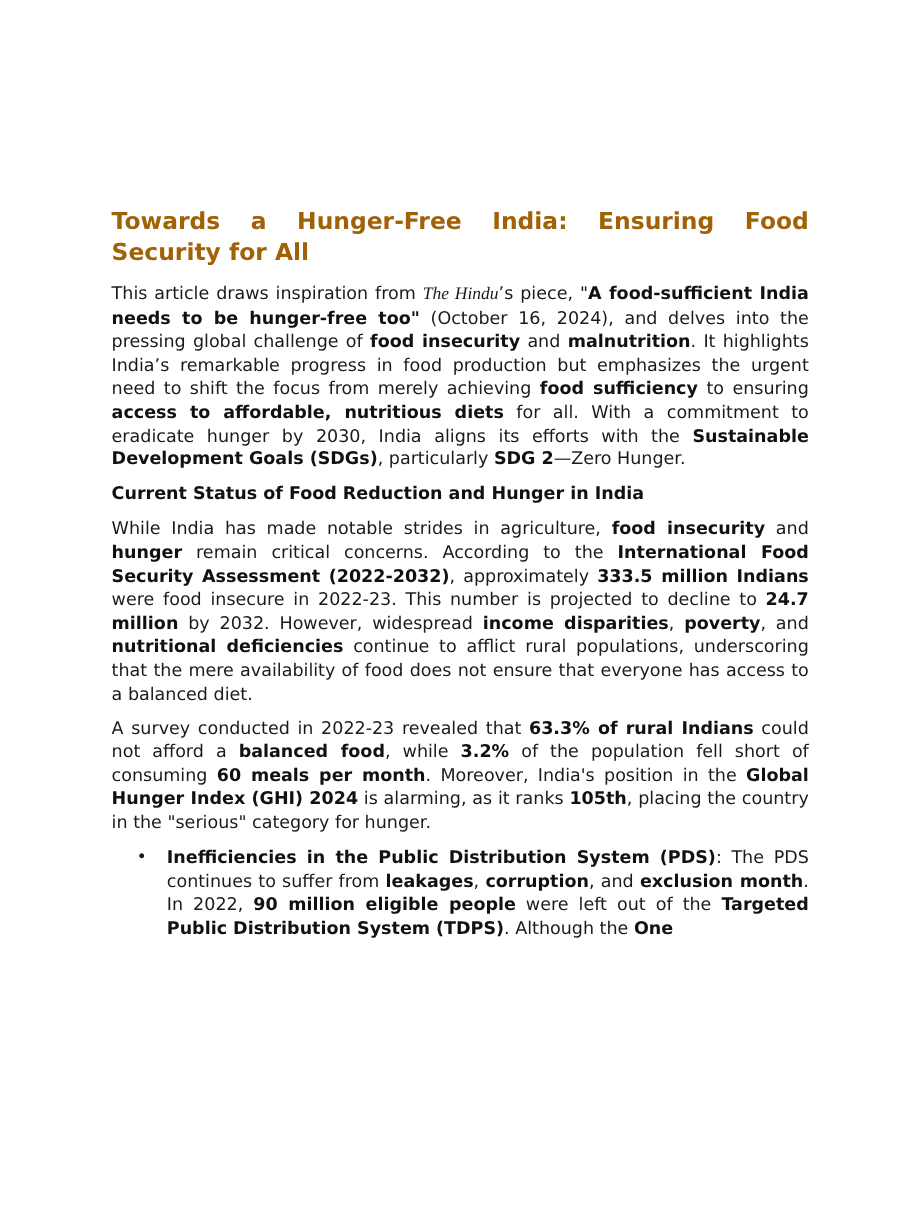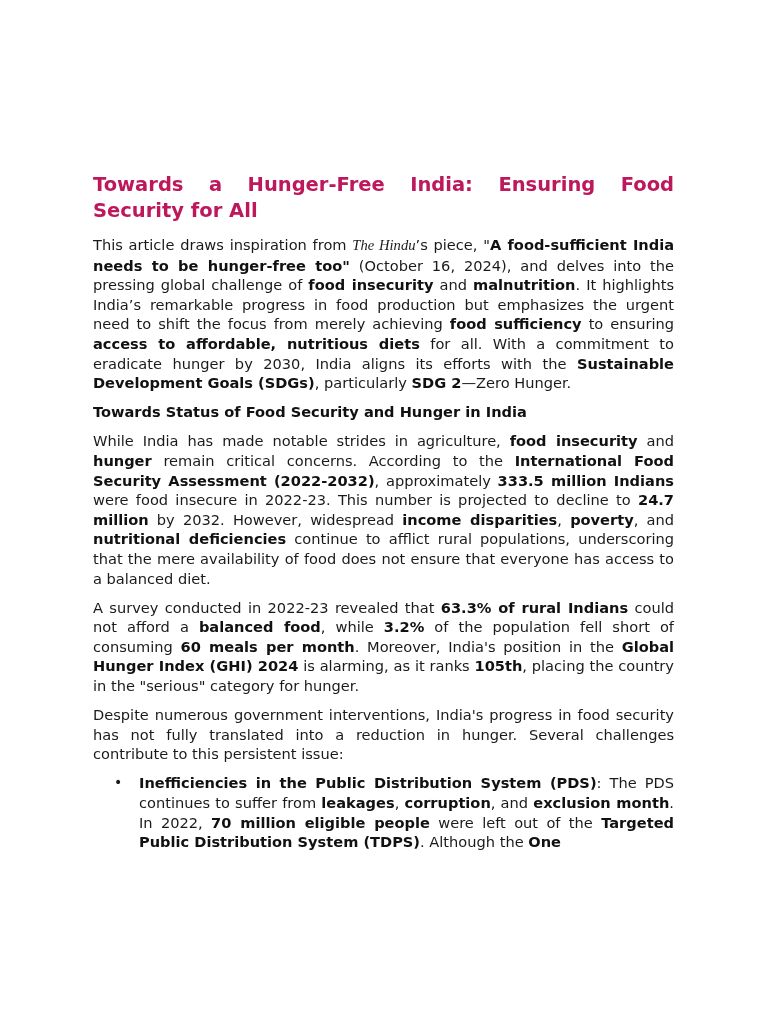--- a/index.html
+++ b/index.html
@@ -22,21 +22,21 @@
       width: 581px;
     }
     .title {
       font-family: "DejaVu Sans", sans-serif;
       font-weight: bold;
       font-size: 19.5px;
       line-height: 26px;
       text-align: justify;
       text-align-last: left;
       margin: 0 0 11px 0;
-      color: #be185d;
+      color: #a16207;
     }
     .para {
       font-size: 14.6px;
       line-height: 19.6px;
       text-align: justify;
       margin: 0 0 9.5px 0;
       color: #1a1a1a;
     }
     .heading {
       font-size: 14.6px;
@@ -68,21 +68,20 @@
       font-size: 14px;
     }
   </style>
 </head>
 <body>
 
 <div class="page">
   <h1 class="title">Towards a Hunger-Free India: Ensuring Food Security for All</h1>
   <div id="sections">
       <p class="para">This article draws inspiration from <i>The Hindu</i>’s piece, "<b>A food-sufficient India needs to be hunger-free too"</b> (October 16, 2024), and delves into the pressing global challenge of <b>food insecurity</b> and <b>malnutrition</b>. It highlights India’s remarkable progress in food production but emphasizes the urgent need to shift the focus from merely achieving <b>food sufficiency</b> to ensuring <b>access to affordable, nutritious diets</b> for all. With a commitment to eradicate hunger by 2030, India aligns its efforts with the <b>Sustainable Development Goals (SDGs)</b>, particularly <b>SDG 2</b>—Zero Hunger.</p>
-      <h2 class="heading">Towards Status of Food Security and Hunger in India</h2>
+      <h2 class="heading">Current Status of Food Reduction and Hunger in India</h2>
       <p class="para">While India has made notable strides in agriculture, <b>food insecurity</b> and <b>hunger</b> remain critical concerns. According to the <b>International Food Security Assessment (2022-2032)</b>, approximately <b>333.5 million Indians</b> were food insecure in 2022-23. This number is projected to decline to <b>24.7 million</b> by 2032. However, widespread <b>income disparities</b>, <b>poverty</b>, and <b>nutritional deficiencies</b> continue to afflict rural populations, underscoring that the mere availability of food does not ensure that everyone has access to a balanced diet.</p>
       <p class="para">A survey conducted in 2022-23 revealed that <b>63.3% of rural Indians</b> could not afford a <b>balanced food</b>, while <b>3.2%</b> of the population fell short of consuming <b>60 meals per month</b>. Moreover, India's position in the <b>Global Hunger Index (GHI) 2024</b> is alarming, as it ranks <b>105th</b>, placing the country in the "serious" category for hunger.</p>
-      <p class="para">Despite numerous government interventions, India's progress in food security has not fully translated into a reduction in hunger. Several challenges contribute to this persistent issue:</p>
       <ul class="list">
-        <li class="list-item"><span class="bullet">•</span><b>Inefficiencies in the Public Distribution System (PDS)</b>: The PDS continues to suffer from <b>leakages</b>, <b>corruption</b>, and <b>exclusion month</b>. In 2022, <b>70 million eligible people</b> were left out of the <b>Targeted Public Distribution System (TDPS)</b>. Although the <b>One</b></li>
+        <li class="list-item"><span class="bullet">•</span><b>Inefficiencies in the Public Distribution System (PDS)</b>: The PDS continues to suffer from <b>leakages</b>, <b>corruption</b>, and <b>exclusion month</b>. In 2022, <b>90 million eligible people</b> were left out of the <b>Targeted Public Distribution System (TDPS)</b>. Although the <b>One</b></li>
       </ul>
     </div>
 </div>
 
 </body></html>

